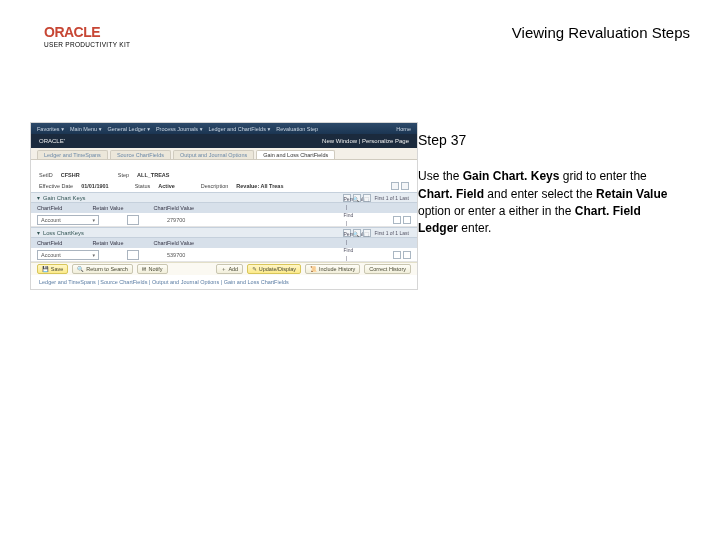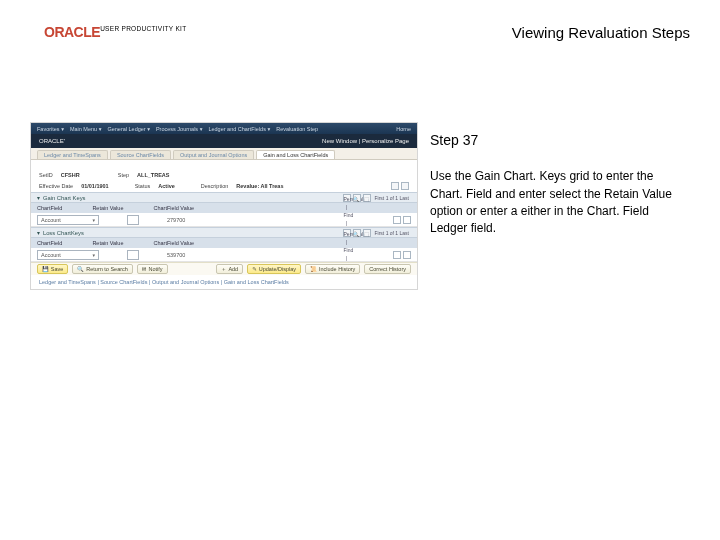--- a/index.html
+++ b/index.html
@@ -16,21 +16,21 @@
     position: absolute;
     top: 24px;
     left: 44px;
     right: 30px;
     display: flex;
     justify-content: space-between;
     align-items: flex-start;
   }
   .brand {
     display: flex;
-    flex-direction: row;
+    flex-direction: column;
     align-items: flex-start;
   }
   .brand-logo {
     font-family: Arial, sans-serif;
     font-weight: bold;
     color: #c74634;
     font-size: 14px;
     letter-spacing: -0.5px;
   }
   .brand-sub {
@@ -44,21 +44,20 @@
     color: #000;
     text-align: left;
   }
 
   .content {
     position: absolute;
     top: 122px;
     left: 30px;
     right: 40px;
     display: flex;
-    gap: 12px;
     align-items: flex-start;
   }
 
   
   .mock {
     width: 388px;
     background: #fff;
     border: 1px solid #d6d6d6;
     font-size: 6px;
     color: #555;
@@ -214,21 +213,21 @@
 
   
   .panel {
     flex: 1;
     padding-top: 8px;
     font-size: 12px;
     line-height: 1.45;
     color: #000;
   }
   .step-title { font-size: 14px; margin-bottom: 18px; }
-  .instr b { font-weight: normal; }
+  .instr b { font-weight: bold; }
 </style>
 </head>
 <body>
 
 <div class="header">
   <div class="brand">
     <div class="brand-logo">ORACLE</div>
     <div class="brand-sub">USER PRODUCTIVITY KIT</div>
   </div>
   <div class="page-title">Viewing Revaluation Steps</div>
@@ -366,17 +365,17 @@
       <span class="btn">
           <span>Correct History</span>
         </span>
     </div>
     <div class="crumb">Ledger and TimeSpans | Source ChartFields | Output and Journal Options | Gain and Loss ChartFields</div>
   </div>
 
   <div class="panel">
     <div class="step-title">Step 37</div>
     <div class="instr">
-      <span>Use the </span><b>Gain Chart. Keys</b><span> grid to enter the </span><b>Chart. Field</b><span> and enter select the </span><b>Retain Value</b><span> option or enter a either in the </span><b>Chart. Field Ledger</b><span> field.</span>
+      <span>Use the </span><b>Gain Chart. Keys</b><span> grid to enter the </span><b>Chart. Field</b><span> and enter select the </span><b>Retain Value</b><span> option or enter a either in the </span><b>Chart. Field Ledger</b><span> enter.</span>
     </div>
   </div>
 
 </div>
 
 </body></html>

